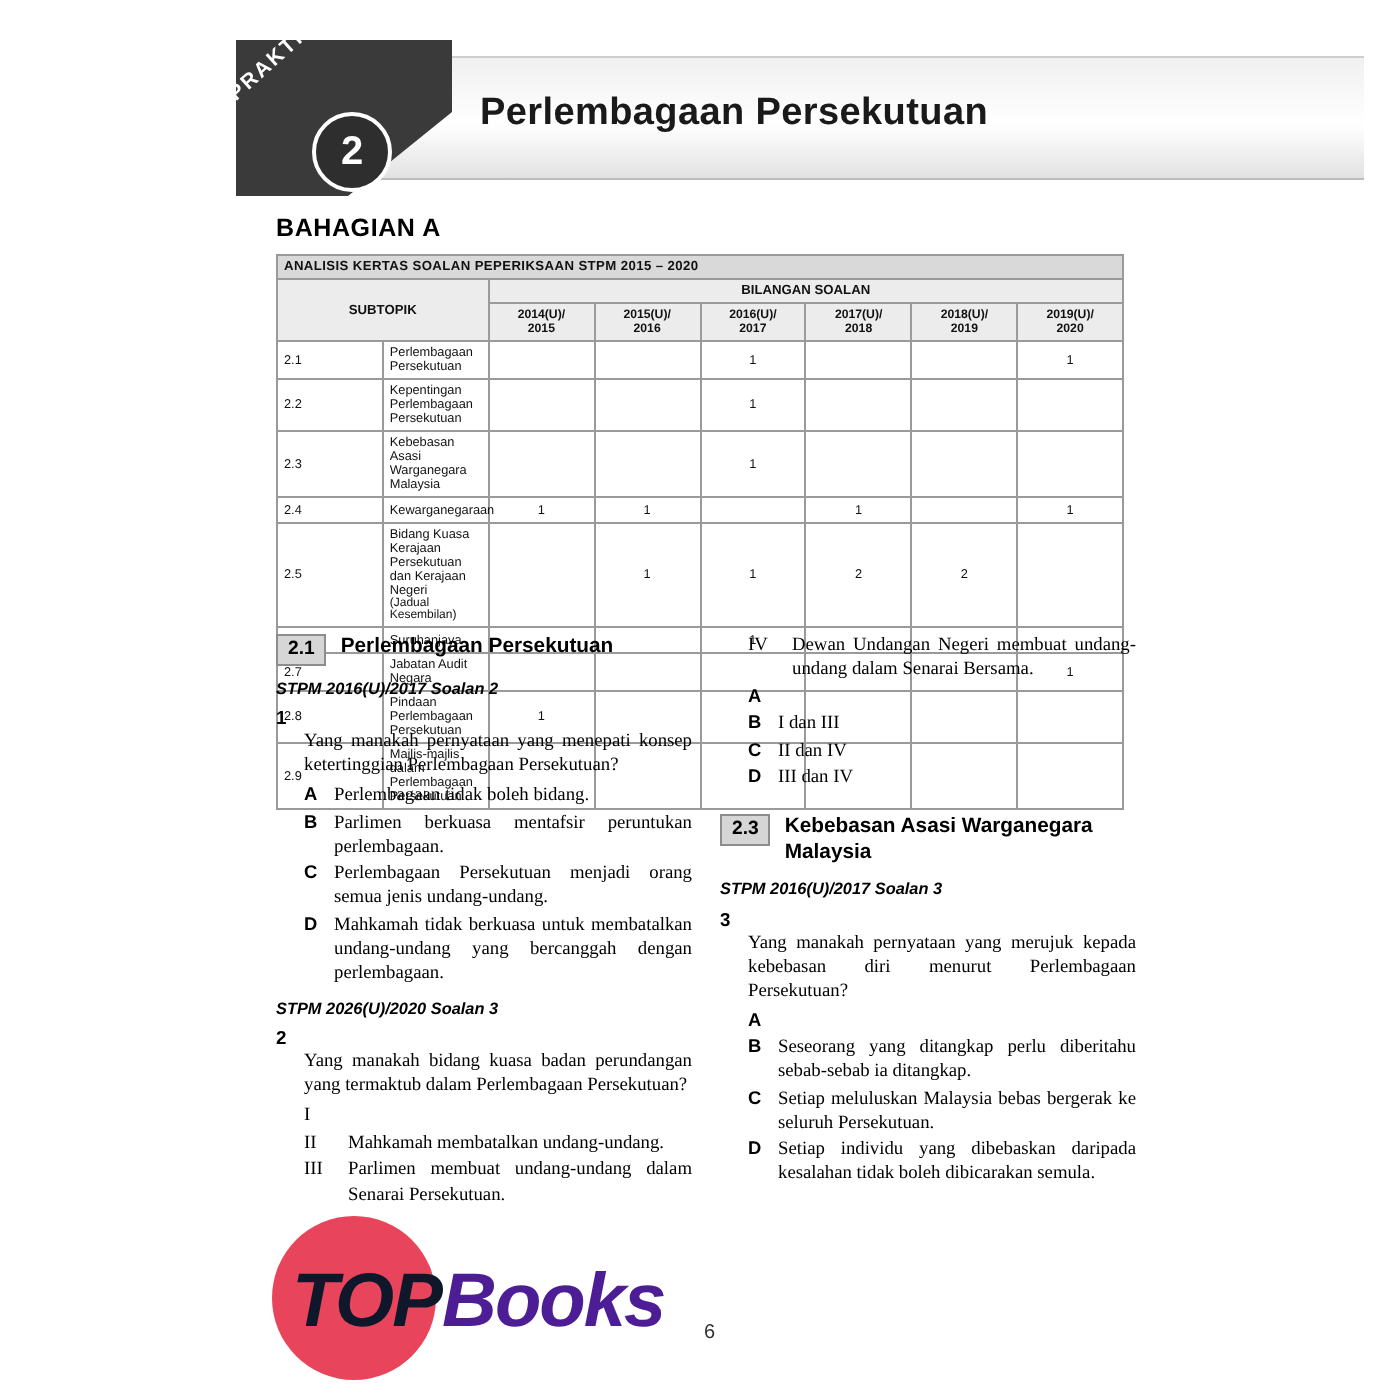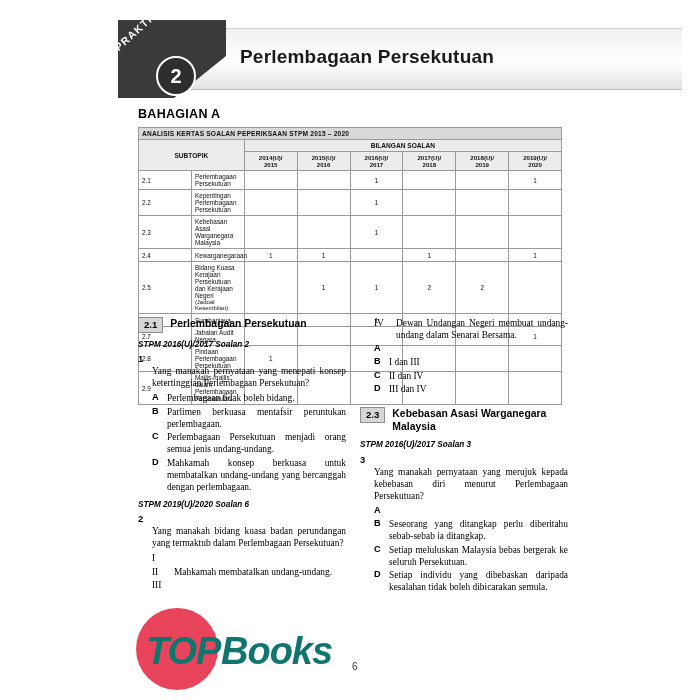--- a/index.html
+++ b/index.html
@@ -235,32 +235,32 @@
     border-radius: 50%;
     background: #e8455c;
   }
   .wm-top {
     position: absolute;
     left: 28px; top: 30px;
     font-family: "Liberation Sans", sans-serif;
     font-weight: bold;
     font-style: italic;
     font-size: 38px;
-    color: #0f766e;
+    color: #0f172a;
     letter-spacing: -1px;
     text-align: right;
   }
   .wm-books {
     position: absolute;
     left: 103px; top: 30px;
     font-family: "Liberation Sans", sans-serif;
     font-weight: bold;
     font-style: italic;
     font-size: 38px;
-    color: #0f766e;
+    color: #4c1d95;
     letter-spacing: -1px;
   }
 
   .page-num {
     position: absolute;
     left: 352px; top: 661px;
     font-family: "Liberation Sans", sans-serif;
     font-size: 10px;
     color: #333;
   }
@@ -412,40 +412,41 @@
         <div class="opt">
           <span class="opt-l">B</span>
           <span class="opt-t">Parlimen berkuasa mentafsir peruntukan perlembagaan.</span>
         </div>
         <div class="opt">
           <span class="opt-l">C</span>
           <span class="opt-t">Perlembagaan Persekutuan menjadi orang semua jenis undang-undang.</span>
         </div>
         <div class="opt">
           <span class="opt-l">D</span>
-          <span class="opt-t">Mahkamah konsep berkuasa untuk membatalkan undang-undang yang bercanggah dengan perlembagaan.</span>
+          <span class="opt-t">Mahkamah tidak berkuasa untuk membatalkan undang-undang yang bercanggah dengan perlembagaan.</span>
         </div>
       </div>
 
-    <div class="src">STPM 2019(U)/2020 Soalan 6</div>
+    <div class="src">STPM 2026(U)/2020 Soalan 3</div>
 
     <div class="q">
       <span class="q-num">2</span>
       <span class="q-text">Yang manakah bidang kuasa badan perundangan yang termaktub dalam Perlembagaan Persekutuan?</span>
     </div>
     <div id="q2-romans">
         <div class="roman">
           <span class="roman-l">I</span>
         </div>
         <div class="roman">
           <span class="roman-l">II</span>
           <span class="roman-t">Mahkamah membatalkan undang-undang.</span>
         </div>
         <div class="roman">
           <span class="roman-l">III</span>
+          <span class="roman-t">Parlimen membuat undang-undang dalam Senarai Persekutuan.</span>
         </div>
       </div>
   </div>
 
   <div class="col col-right">
     <div id="q2-romans-cont">
         <div class="roman">
           <span class="roman-l">IV</span>
           <span class="roman-t">Dewan Undangan Negeri membuat undang-undang dalam Senarai Bersama.</span>
         </div>

